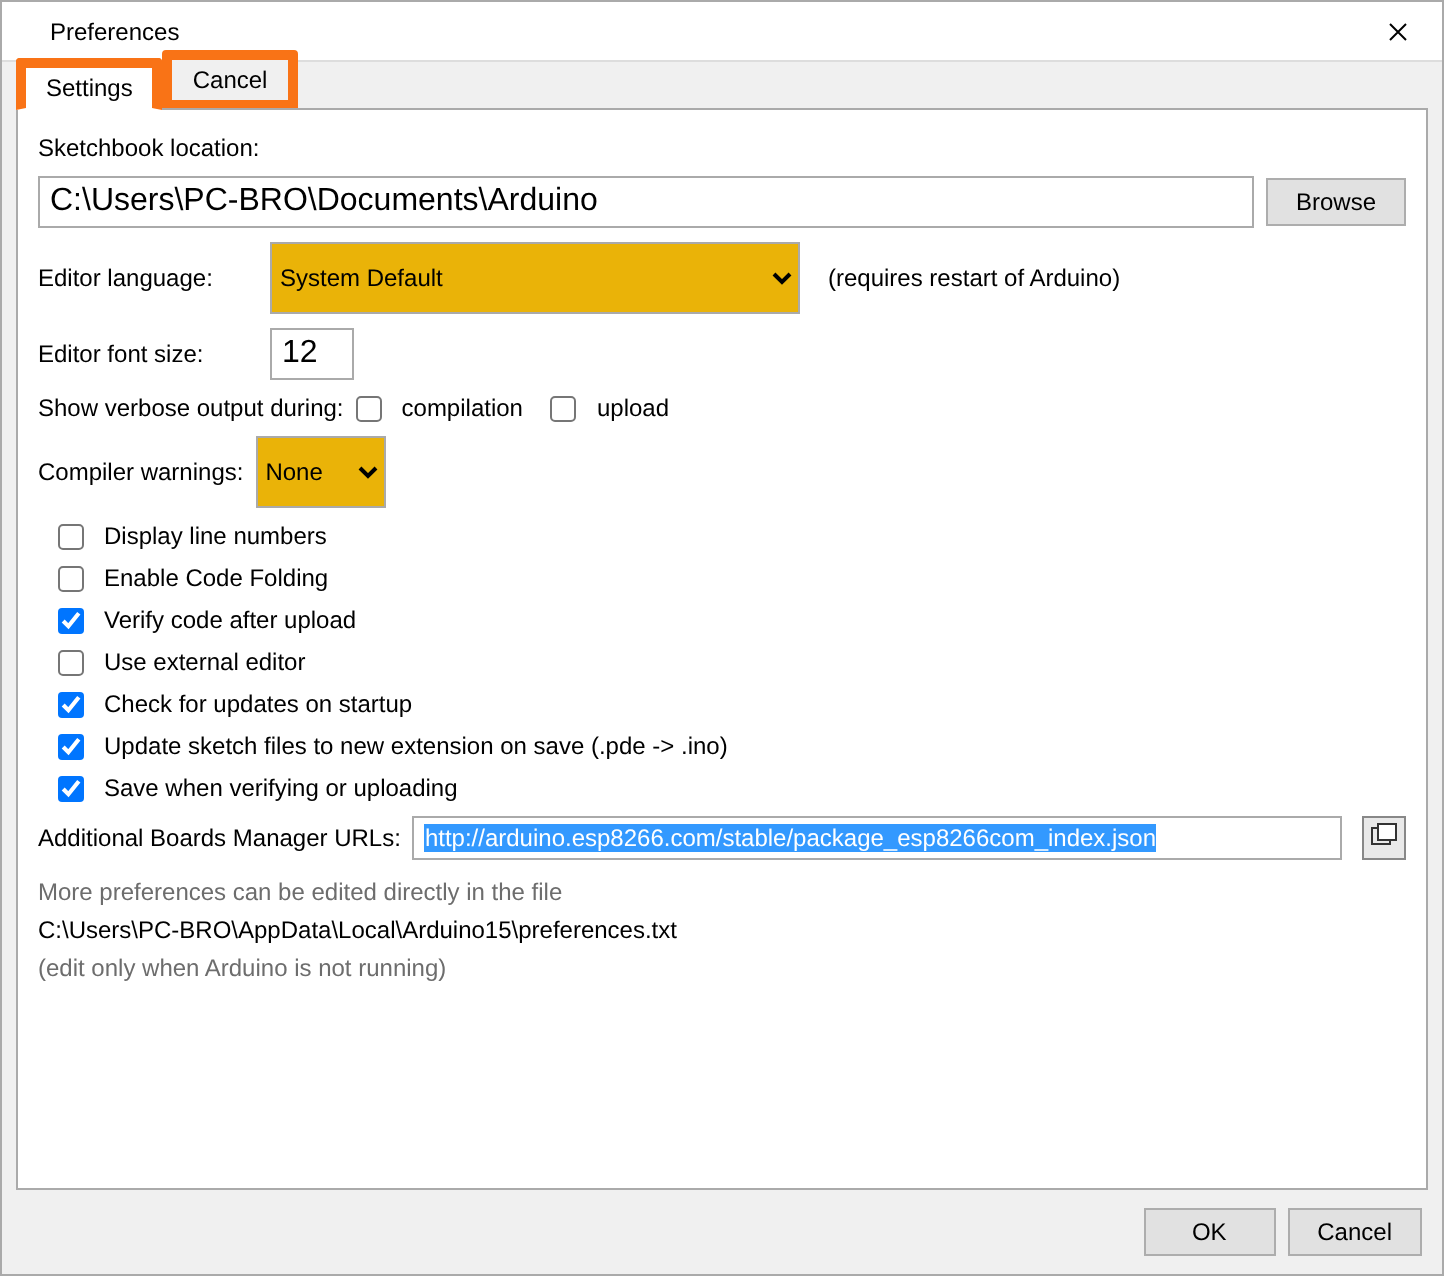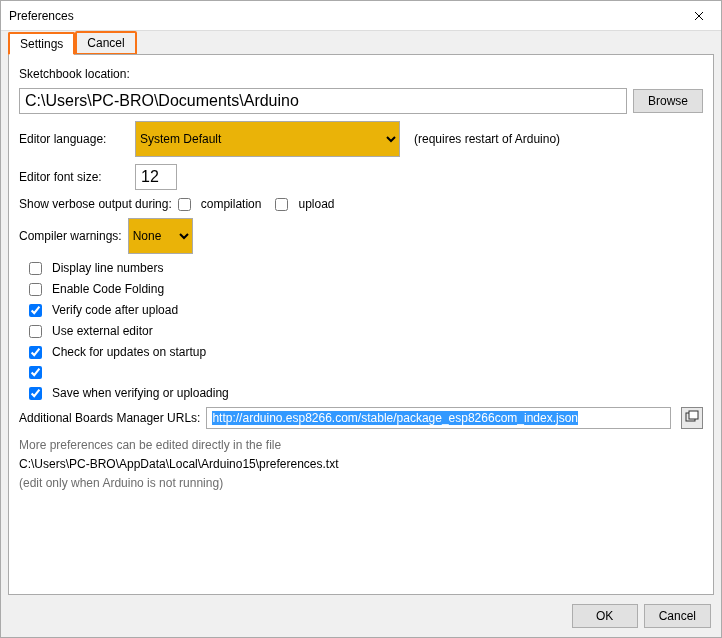--- a/index.html
+++ b/index.html
@@ -18,21 +18,21 @@
   border: 1px solid #aaa;
   display: flex;
   flex-direction: column;
   background: #fff;
 }
 .titlebar {
   height: 30px;
   background: #fff;
   display: flex;
   align-items: center;
-  padding: 0 0 0 8px;
+  padding: 0 0 0 24px;
   border-bottom: 1px solid #ddd;
 }
 .titlebar .title {
   flex: 1;
   font-size: 12px;
 }
 .titlebar .close {
   width: 45px;
   height: 30px;
   display: flex;
@@ -50,21 +50,21 @@
 .tabstrip {
   display: flex;
   align-items: flex-end;
   height: 24px;
   padding: 3px 7px 0 7px;
   gap: 0;
 }
 .tab {
   padding: 3px 10px 3px 10px;
   font-size: 12px;
-  border: 2px solid #f97316;
+  border: 5px solid #f97316;
   background: #f0f0f0;
   position: relative;
   cursor: pointer;
   border-top-left-radius: 2px;
   border-top-right-radius: 2px;
 }
 .tab.active {
   background: #fff;
   border-bottom: 1px solid #fff;
   z-index: 2;
@@ -245,20 +245,21 @@
         <div class="row">
           <input type="checkbox" class="cb" style="">
           <label>Use external editor</label>
         </div>
         <div class="row">
           <input type="checkbox" class="cb" checked="" style="">
           <label>Check for updates on startup</label>
         </div>
         <div class="row">
           <input type="checkbox" class="cb" checked="" style="">
+          <label>Update sketch files to new extension on save (.pde -&gt; .ino)</label>
         </div>
         <div class="row">
           <input type="checkbox" class="cb" checked="" style="">
           <label>Save when verifying or uploading</label>
         </div>
       </div>
 
       <div class="row" style="margin-top:6px">
         <label class="lbl">Additional Boards Manager URLs:</label>
         <div class="url-wrap">

